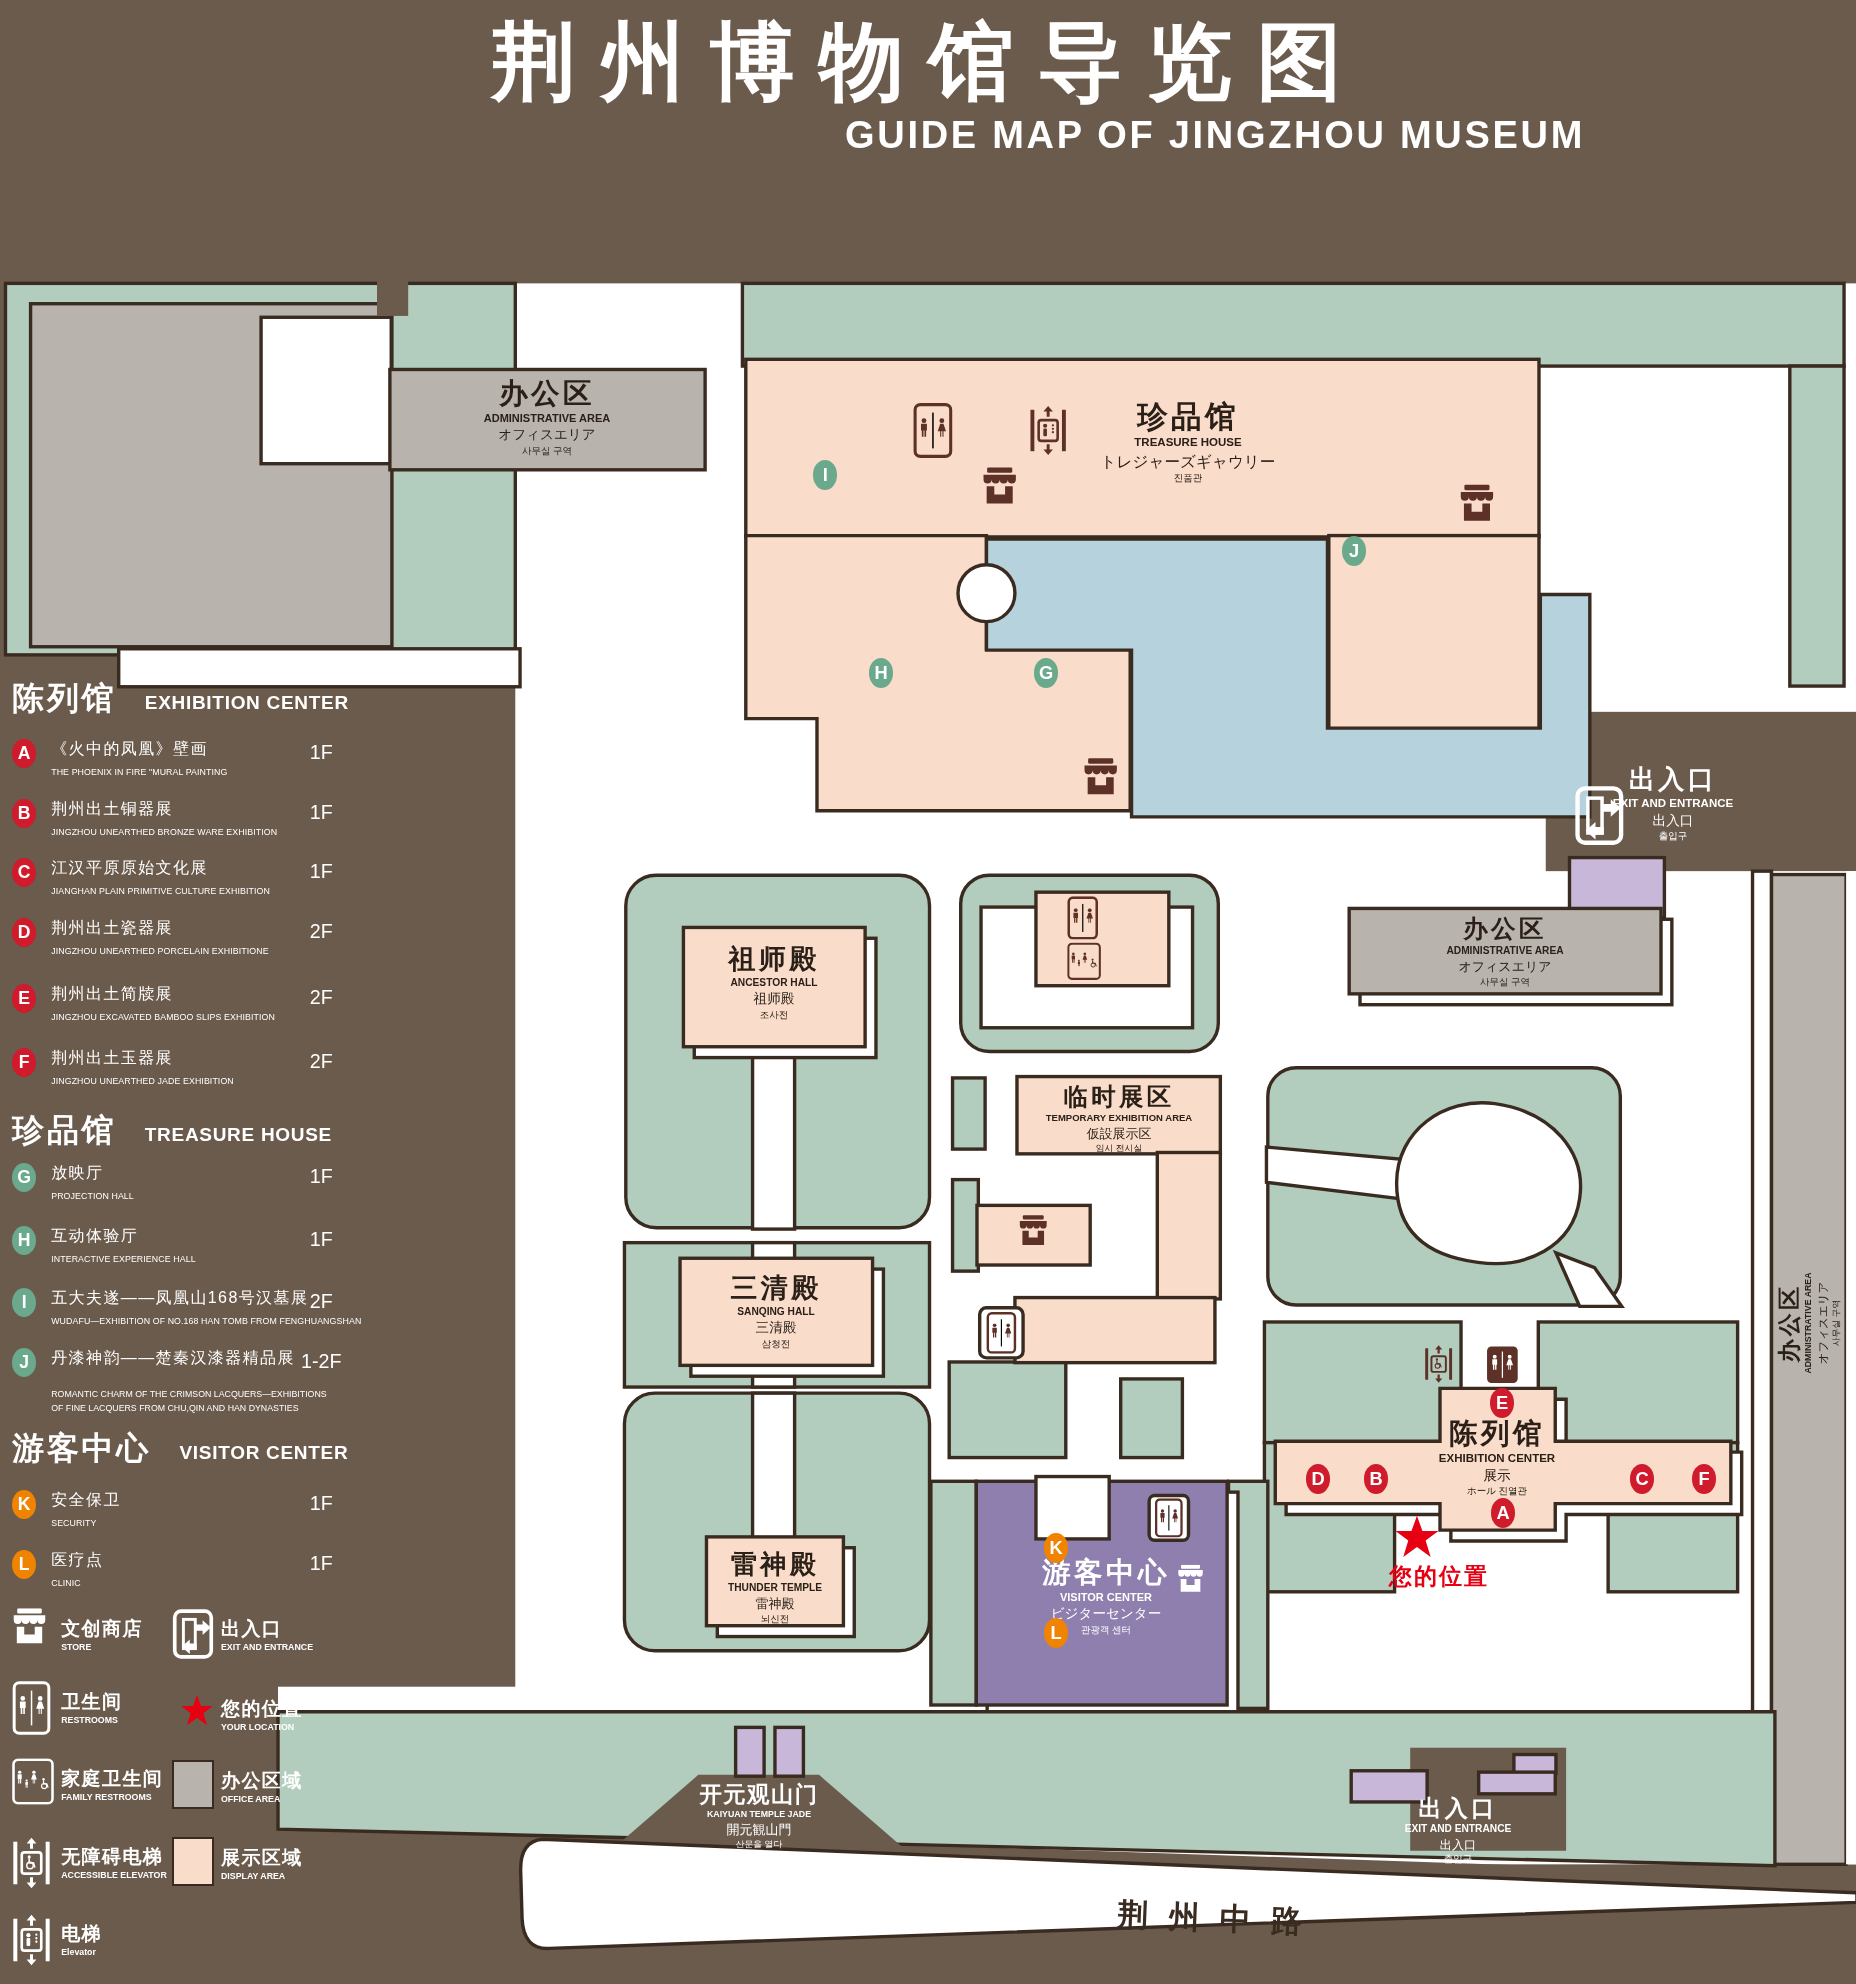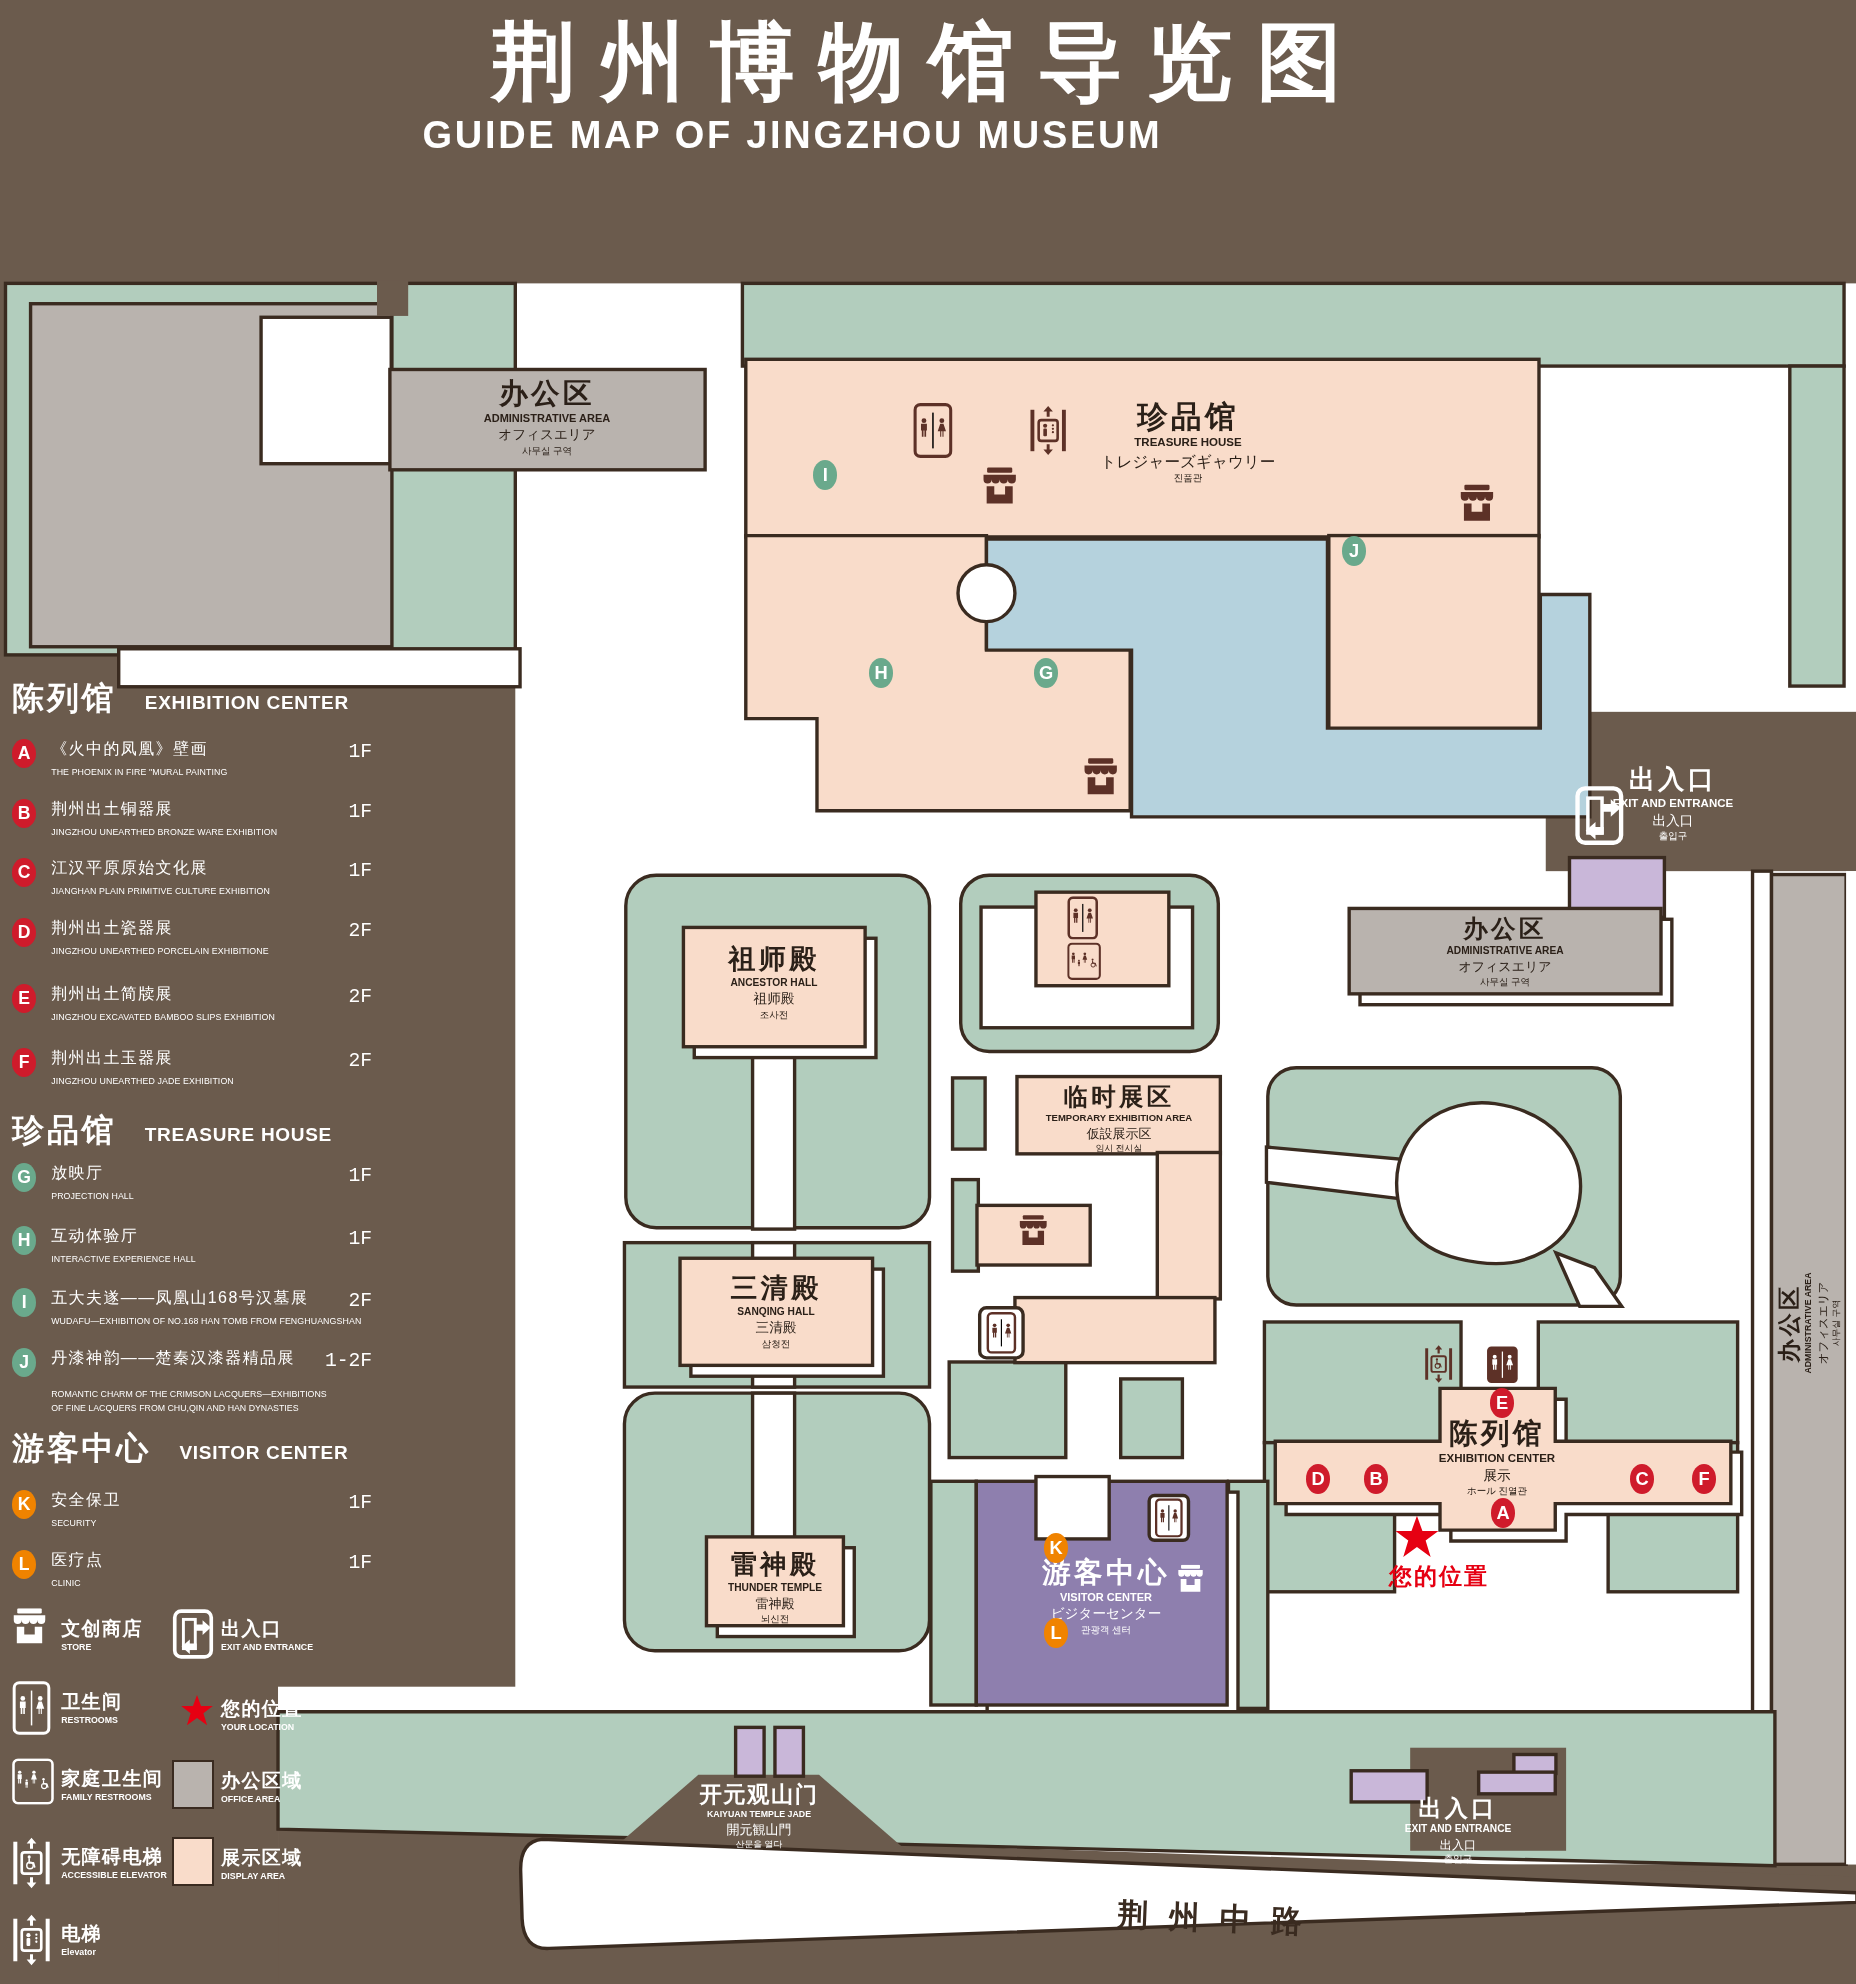--- a/index.html
+++ b/index.html
@@ -3,35 +3,35 @@
 <meta charset="utf-8">
 <style>
   html,body{margin:0;padding:0;background:#6b5b4d;}
   body{font-family:"Liberation Sans","DejaVu Sans",sans-serif;}
   #stage{position:relative;width:1857px;height:1985px;background:#6b5b4d;overflow:hidden;padding-left:12px;}
   #map-svg{position:absolute;left:0;top:0;}
 
   
   .title-zh{position:absolute;left:0;top:5.4px;width:1857px;text-align:center;color:#ffffff;
             font-size:85px;font-weight:bold;letter-spacing:24.4px;}
-  .title-en{position:absolute;left:0;top:114px;width:1585px;text-align:center;color:#ffffff;
+  .title-en{position:absolute;left:0;top:114px;width:1585px;text-align:right;color:#ffffff;
             font-size:38px;font-weight:bold;letter-spacing:2.7px;}
 
   
   .lg-sec{position:absolute;left:12.2px;color:#fff;white-space:nowrap;}
   .lg-sec .s-zh{font-size:32px;font-weight:bold;letter-spacing:2.7px;}
   .lg-sec .s-en{font-size:19px;font-weight:bold;margin-left:28.5px;letter-spacing:0.7px;}
   .lg-item{position:absolute;left:12.2px;width:366px;color:#fff;}
   .lg-badge{position:absolute;left:0;top:0;width:24px;height:28.5px;border-radius:50%;
             color:#fff;font-weight:bold;font-size:17.6px;text-align:center;line-height:28.5px;}
   .bg-red{background:#cf1b2b;} .bg-green{background:#6aa98c;} .bg-orange{background:#f08300;}
   .lg-zh{position:absolute;left:39px;top:0;font-size:16px;letter-spacing:1.4px;white-space:nowrap;}
   .lg-en{position:absolute;left:39px;top:28px;font-size:8.8px;white-space:nowrap;letter-spacing:0.1px;}
   .lg-en2{position:absolute;left:39px;top:40px;font-size:8.8px;line-height:13.6px;white-space:nowrap;}
-  .lg-floor{position:absolute;left:258px;top:2px;width:102px;text-align:right;font-size:19.7px;font-family:Liberation Mono, monospace;}
+  .lg-floor{position:absolute;left:258px;top:2px;width:102px;text-align:center;font-size:19.7px;}
   .sym-row{position:absolute;color:#fff;}
   .sym-icon{position:absolute;left:0;top:0;}
   .sym-zh{position:absolute;left:49px;top:8.1px;font-size:19px;font-weight:bold;white-space:nowrap;letter-spacing:1.4px;}
   .sym-en{position:absolute;left:49px;top:34px;font-size:8.8px;font-weight:bold;white-space:nowrap;}
   .swatch{width:42px;height:49px;border:2.7px solid #3a2b20;box-sizing:border-box;}
   .sw-office{background:#b9b3ae;} .sw-display{background:#f9dcca;}
 
   
   .bl{position:absolute;text-align:center;color:#2b2018;transform:translateX(-50%);white-space:nowrap;}
   .bl .l1{font-size:27px;font-weight:bold;letter-spacing:3.4px;line-height:1.15;}

